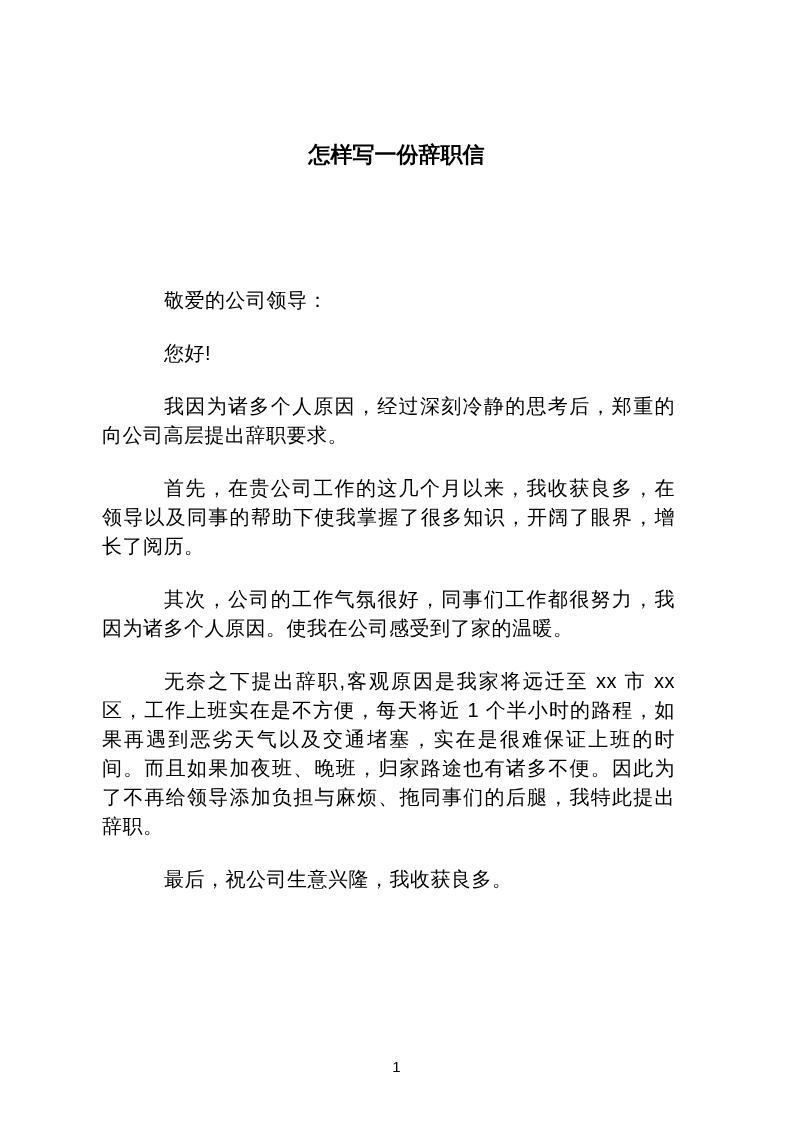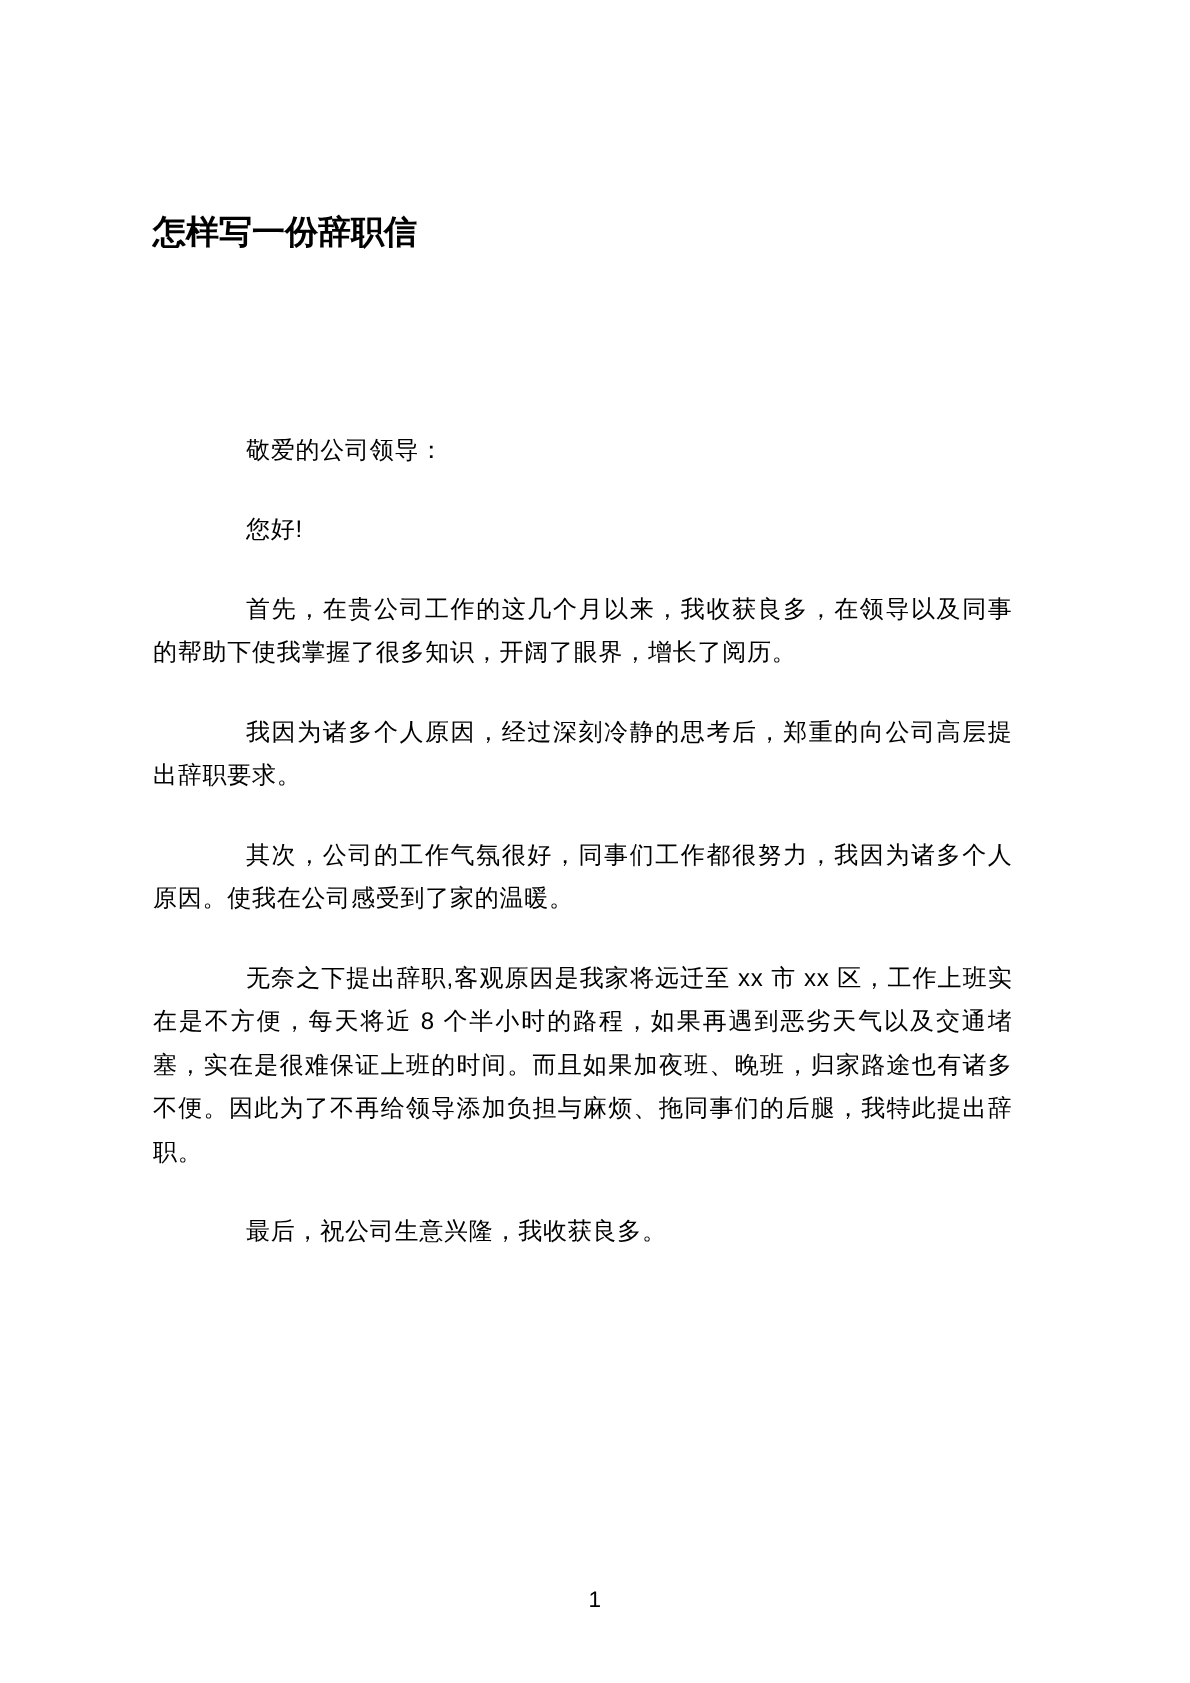--- a/index.html
+++ b/index.html
@@ -14,28 +14,28 @@
       margin: 0 auto;
       background: #ffffff;
       color: #000000;
       font-family: "Liberation Sans", sans-serif;
       box-sizing: border-box;
       padding: 140px 102px 0 102px;
       overflow: hidden;
     }
     .doc-title {
       margin: 0 0 116px 0;
-      text-align: left;
+      text-align: center;
       font-size: 22px;
       font-weight: bold;
       line-height: 30px;
     }
     .content p {
       margin: 0 16px 24px 0;
-      font-size: 16px;
+      font-size: 20px;
       line-height: 29px;
       text-indent: 62px;
       text-align: justify;
       letter-spacing: 0.5px;
     }
     .page-footer {
       position: absolute;
       left: 0;
       bottom: 46px;
       width: 100%;
@@ -47,22 +47,22 @@
 </head>
 <body>
 
 <div class="page">
 
   <h1 class="doc-title">怎样写一份辞职信</h1>
 
   <div class="content">
     <p>敬爱的公司领导：</p>
     <p>您好!</p>
+    <p>我因为诸多个人原因，经过深刻冷静的思考后，郑重的向公司高层提出辞职要求。</p>
     <p>首先，在贵公司工作的这几个月以来，我收获良多，在领导以及同事的帮助下使我掌握了很多知识，开阔了眼界，增长了阅历。</p>
-    <p>我因为诸多个人原因，经过深刻冷静的思考后，郑重的向公司高层提出辞职要求。</p>
     <p>其次，公司的工作气氛很好，同事们工作都很努力，我因为诸多个人原因。使我在公司感受到了家的温暖。</p>
-    <p>无奈之下提出辞职,客观原因是我家将远迁至 xx 市 xx 区，工作上班实在是不方便，每天将近 8 个半小时的路程，如果再遇到恶劣天气以及交通堵塞，实在是很难保证上班的时间。而且如果加夜班、晚班，归家路途也有诸多不便。因此为了不再给领导添加负担与麻烦、拖同事们的后腿，我特此提出辞职。</p>
+    <p>无奈之下提出辞职,客观原因是我家将远迁至 xx 市 xx 区，工作上班实在是不方便，每天将近 1 个半小时的路程，如果再遇到恶劣天气以及交通堵塞，实在是很难保证上班的时间。而且如果加夜班、晚班，归家路途也有诸多不便。因此为了不再给领导添加负担与麻烦、拖同事们的后腿，我特此提出辞职。</p>
     <p>最后，祝公司生意兴隆，我收获良多。</p>
   </div>
 
   <div class="page-footer">1</div>
 
 </div>
 
 </body></html>

